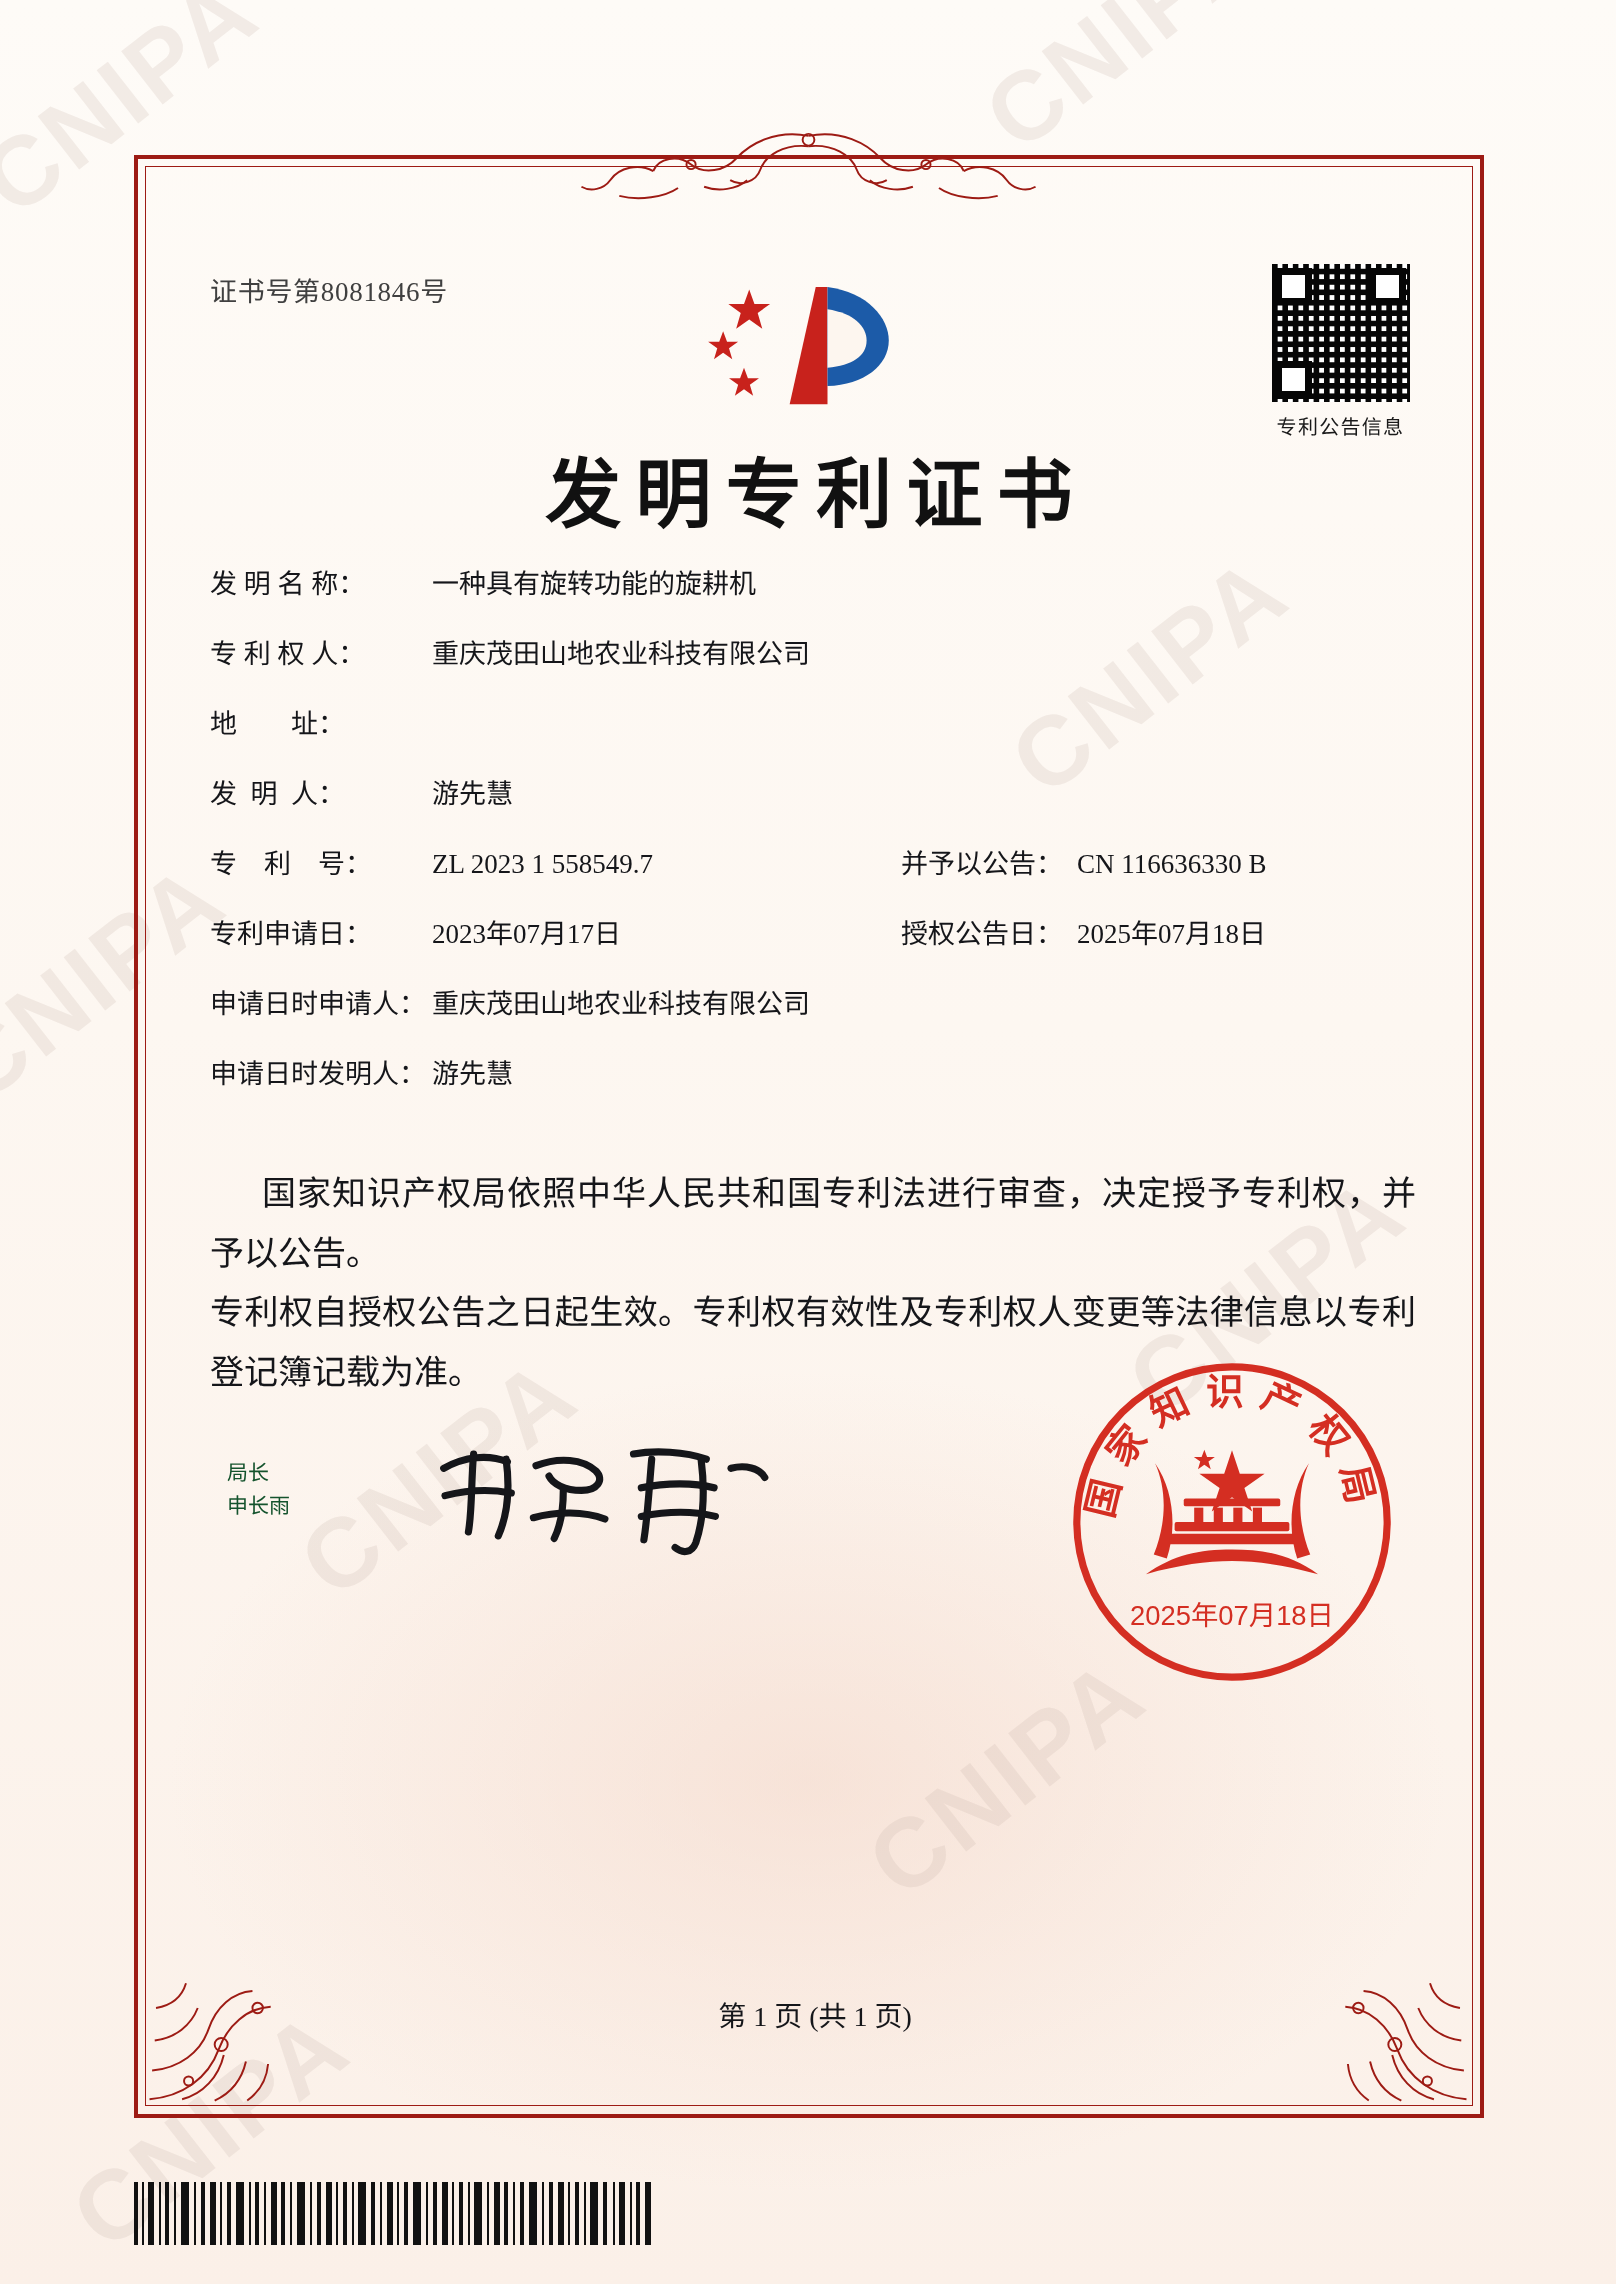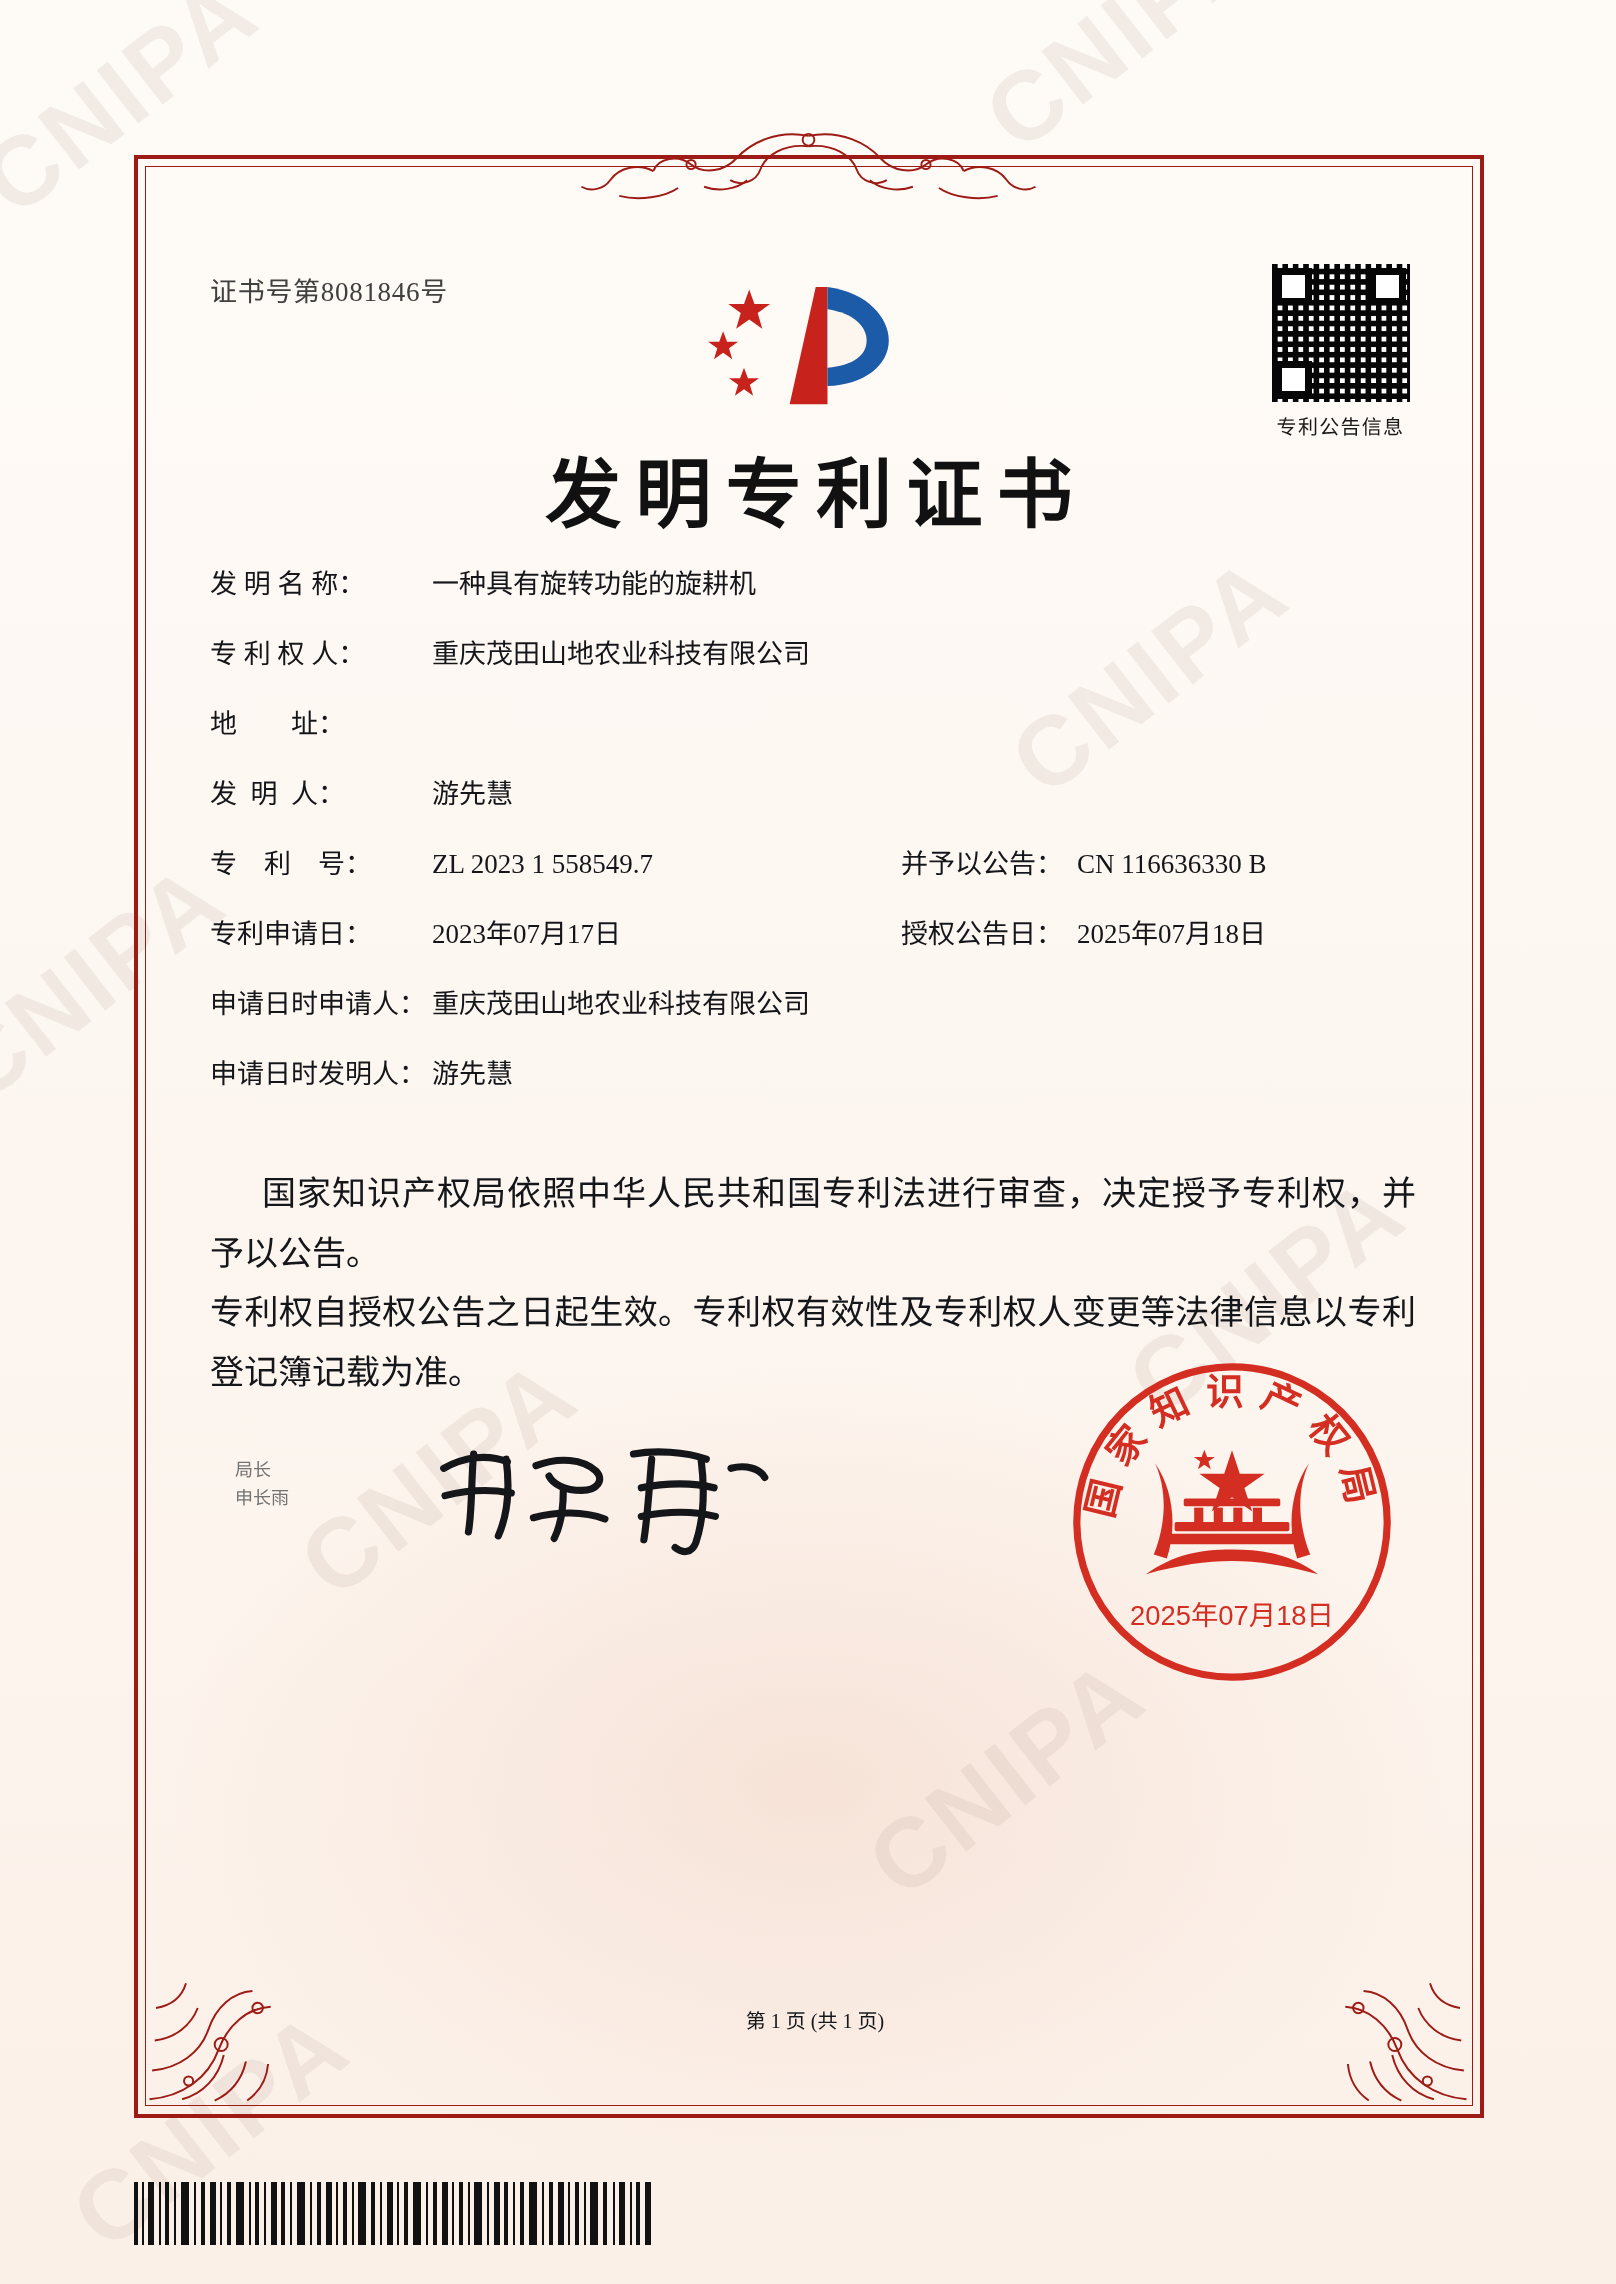--- a/index.html
+++ b/index.html
@@ -185,25 +185,25 @@
     top: 998px;
     font-size: 34px;
     line-height: 1.75;
     color: #15161a;
     text-align: justify;
   }
   .statement p { margin: 0; }
   .statement .indent { text-indent: 52px; }
   .sign-block {
     position: absolute;
-    left: 90px;
+    left: 82px;
     top: 1291px;
-    font-size: 18px;
+    font-size: 21px;
     line-height: 1.55;
-    color: #737373;
+    color: #14532d;
   }
   .signature {
     position: absolute;
     left: 280px;
     top: 1262px;
     width: 365px;
     height: 130px;
   }
   .seal {
     position: absolute;
@@ -211,21 +211,21 @@
     top: 1193px;
     width: 326px;
     height: 326px;
   }
   .page-no {
     position: absolute;
     left: 12px;
     right: 0;
     bottom: 72px;
     text-align: center;
-    font-size: 20px;
+    font-size: 28px;
     color: #15161a;
   }
   .barcode {
     position: absolute;
     left: 134px;
     bottom: 39px;
     width: 522px;
     height: 63px;
   }
   .bar {

